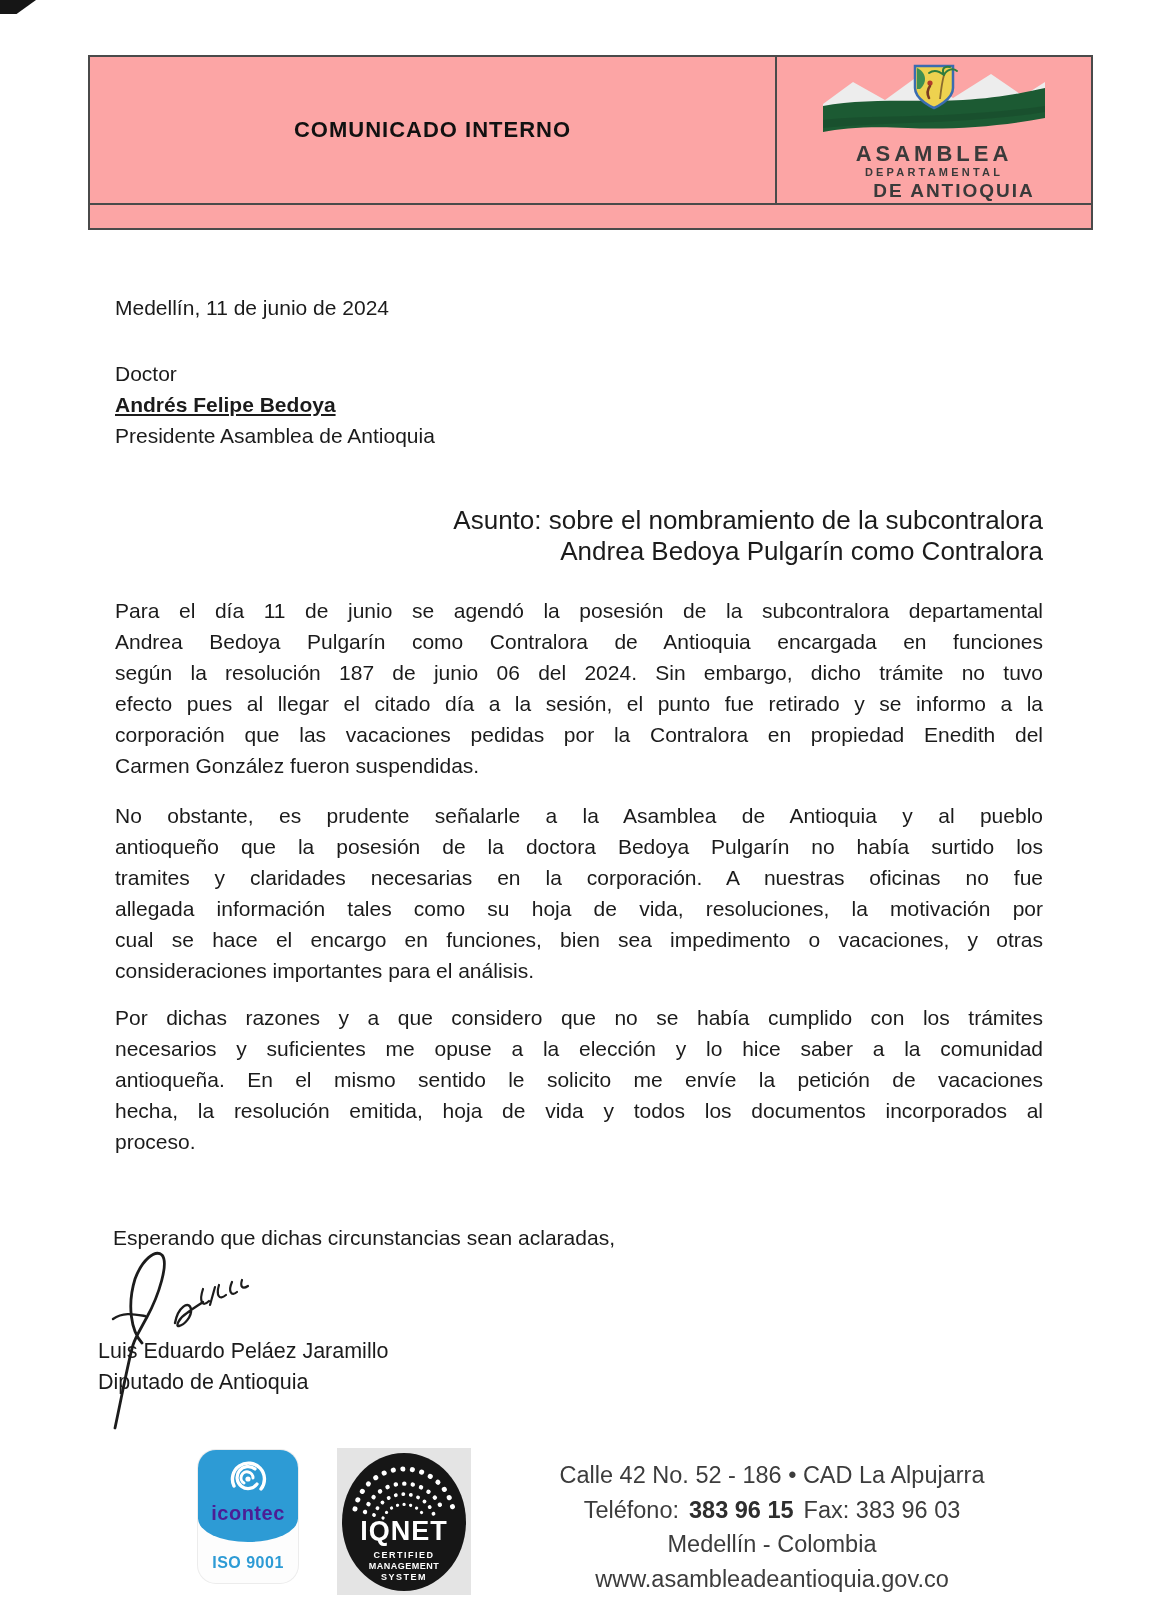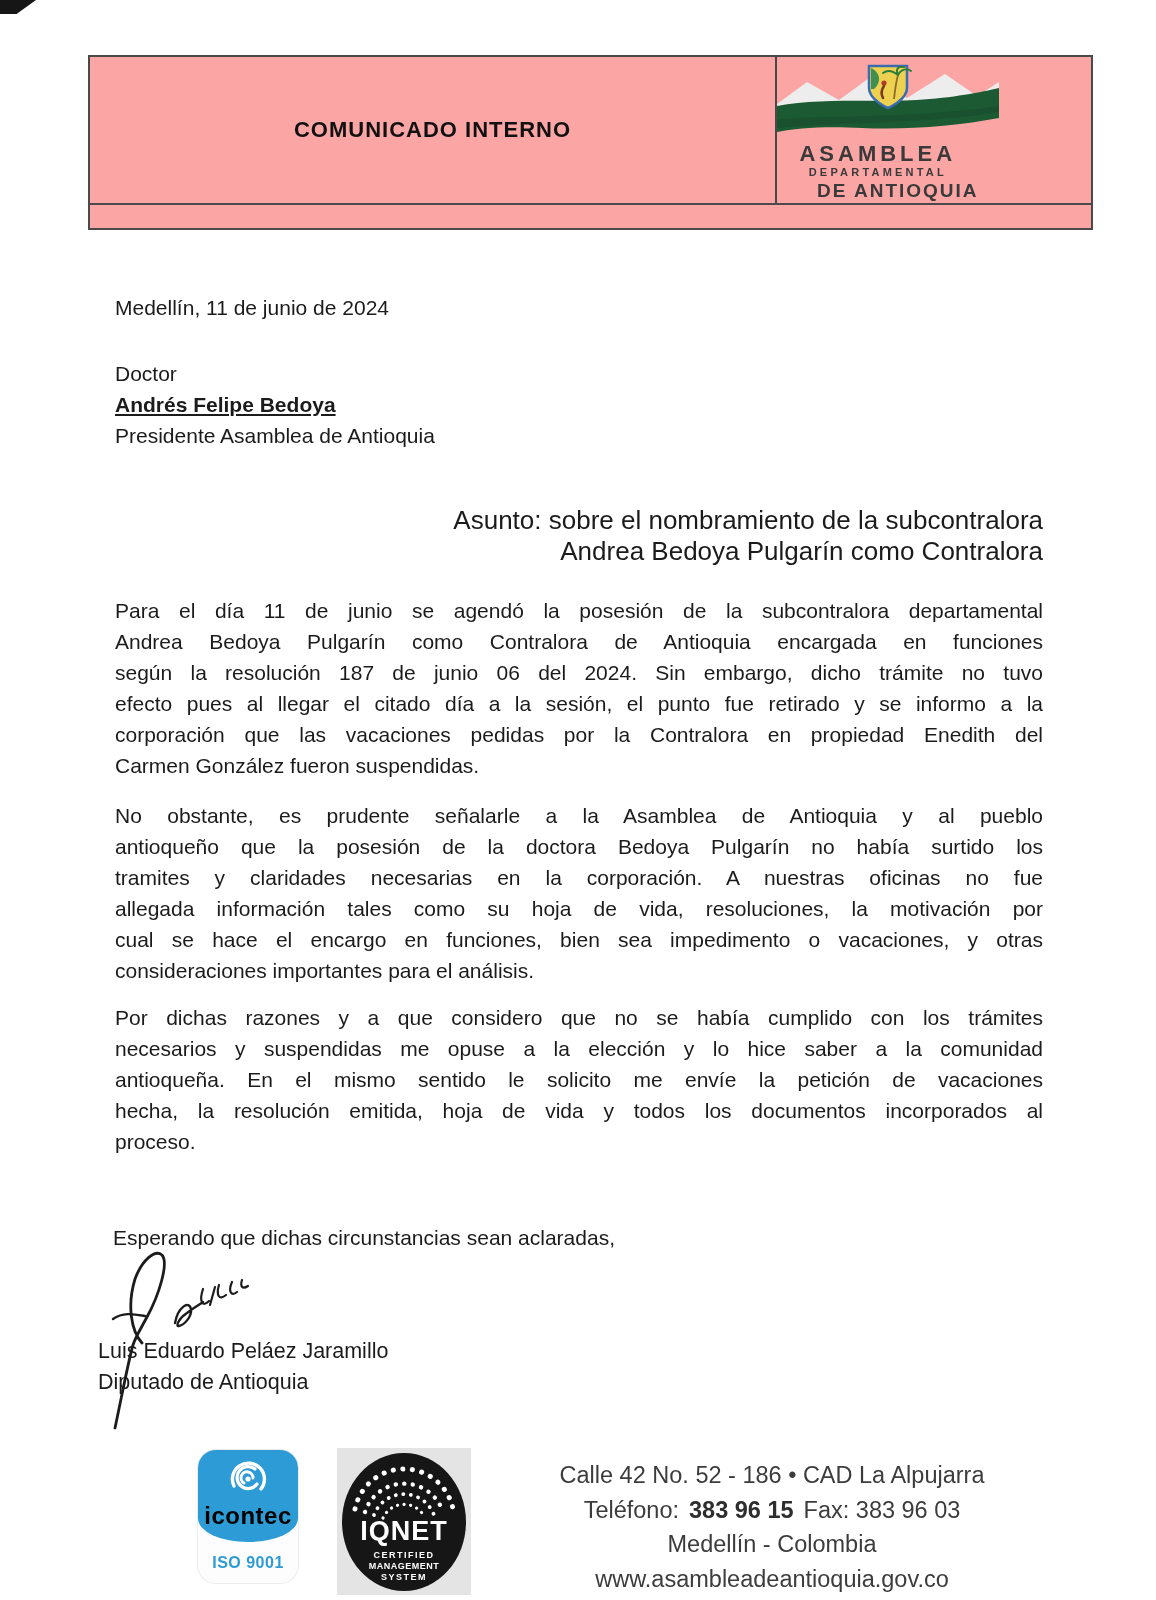--- a/index.html
+++ b/index.html
@@ -11,21 +11,21 @@
   
   .corner-mark{position:absolute;left:0;top:0;width:36px;height:14px;background:#161616;
     clip-path:polygon(0 0,100% 0,46% 100%,0 100%);}
 
   
   .header-table{position:absolute;left:88px;top:55px;width:1005px;height:175px;
     border:2px solid #4a4a4a;box-sizing:border-box;background:#fca5a5;}
   .ht-row1{display:flex;height:146px;border-bottom:2px solid #4a4a4a;box-sizing:content-box;}
   .ht-title{width:685px;border-right:2px solid #4a4a4a;display:flex;align-items:center;justify-content:center;
     font-size:22px;font-weight:bold;letter-spacing:1px;color:#111;}
-  .ht-logo{flex:1;display:flex;flex-direction:column;align-items:flex-start;justify-content:center;padding-top:2px;}
+  .ht-logo{flex:1;display:flex;flex-direction:column;align-items:center;justify-content:center;padding-top:2px;}
   .ht-row2{display:flex;height:25px;font-size:18px;color:#222;}
   .ht-cell{display:flex;align-items:center;justify-content:center;box-sizing:border-box;}
   .ht-c1{width:299px;border-right:2px solid #4a4a4a;}
   .ht-c2{width:386px;border-right:2px solid #4a4a4a;}
   .ht-c3{flex:1;}
 
   .logo-wrap{display:flex;flex-direction:column;align-items:center;}
   .logo-l1{font-size:22px;font-weight:bold;letter-spacing:4px;color:#3a3a3a;line-height:23px;}
   .logo-l2{font-size:11px;font-weight:bold;letter-spacing:3.2px;color:#3a3a3a;line-height:13px;margin-top:1px;}
   .logo-l3{font-size:19px;font-weight:bold;letter-spacing:2px;color:#3a3a3a;line-height:21px;margin-top:1px;margin-left:40px;}
@@ -42,21 +42,21 @@
   #p1{top:595px;} #p2{top:800px;} #p3{top:1002px;}
   .closing{left:113px;top:1198px;font-size:21px;margin-top:28px;}
   .sig-svg{left:95px;top:1245px;}
   .signer{left:98px;top:1336px;font-size:21.5px;line-height:31px;}
 
   
   .icontec-badge{left:198px;top:1450px;width:100px;height:133px;border-radius:18px;overflow:hidden;
     background:#fdfdfd;box-shadow:0 0 0 1px #ececec;}
   .icontec-top{height:92px;background:#2d9bd5;border-radius:0 0 55% 55% / 0 0 28% 28%;
     display:flex;flex-direction:column;align-items:center;}
-  .icontec-word{color:#000000;font-size:24px;font-weight:bold;letter-spacing:.5px;margin-top:0;}
+  .icontec-word{color:#4c1d95;font-size:20px;font-weight:bold;letter-spacing:.5px;margin-top:0;}
   .iso-label{color:#2d9bd5;font-weight:bold;font-size:16px;text-align:center;margin-top:12px;letter-spacing:.5px;}
 
   .iqnet-box{left:337px;top:1448px;width:134px;height:147px;background:#e4e4e4;
     display:flex;align-items:center;justify-content:center;}
 
   .contact{left:512px;top:1458px;width:520px;text-align:center;font-size:23.5px;line-height:34.5px;color:#3c3c3c;}
   .contact .bold{font-weight:bold;color:#2e2e2e;}
   .contact .sp{display:inline-block;width:10px;}
 </style>
 </head>
@@ -117,21 +117,21 @@
     <div class="ln">No obstante, es prudente señalarle a la Asamblea de Antioquia y al pueblo</div>
     <div class="ln">antioqueño que la posesión de la doctora Bedoya Pulgarín no había surtido los</div>
     <div class="ln">tramites y claridades necesarias en la corporación. A nuestras oficinas no fue</div>
     <div class="ln">allegada información tales como su hoja de vida, resoluciones, la motivación por</div>
     <div class="ln">cual se hace el encargo en funciones, bien sea impedimento o vacaciones, y otras</div>
     <div class="ln last">consideraciones importantes para el análisis.</div>
   </div>
 
   <div class="abs para" id="p3">
     <div class="ln">Por dichas razones y a que considero que no se había cumplido con los trámites</div>
-    <div class="ln">necesarios y suspendidas me opuse a la elección y lo hice saber a la comunidad</div>
+    <div class="ln">necesarios y suficientes me opuse a la elección y lo hice saber a la comunidad</div>
     <div class="ln">antioqueña. En el mismo sentido le solicito me envíe la petición de vacaciones</div>
     <div class="ln">hecha, la resolución emitida, hoja de vida y todos los documentos incorporados al</div>
     <div class="ln last">proceso.</div>
   </div>
 
   <div class="abs closing">Esperando que dichas circunstancias sean aclaradas,</div>
 
   <svg class="abs sig-svg" width="200" height="185" viewBox="0 0 200 185">
     <g stroke="#1c1c1c" fill="none" stroke-linecap="round">
       <path d="M18,74 C 28,67 38,69 50,71" stroke-width="2.4"></path>

